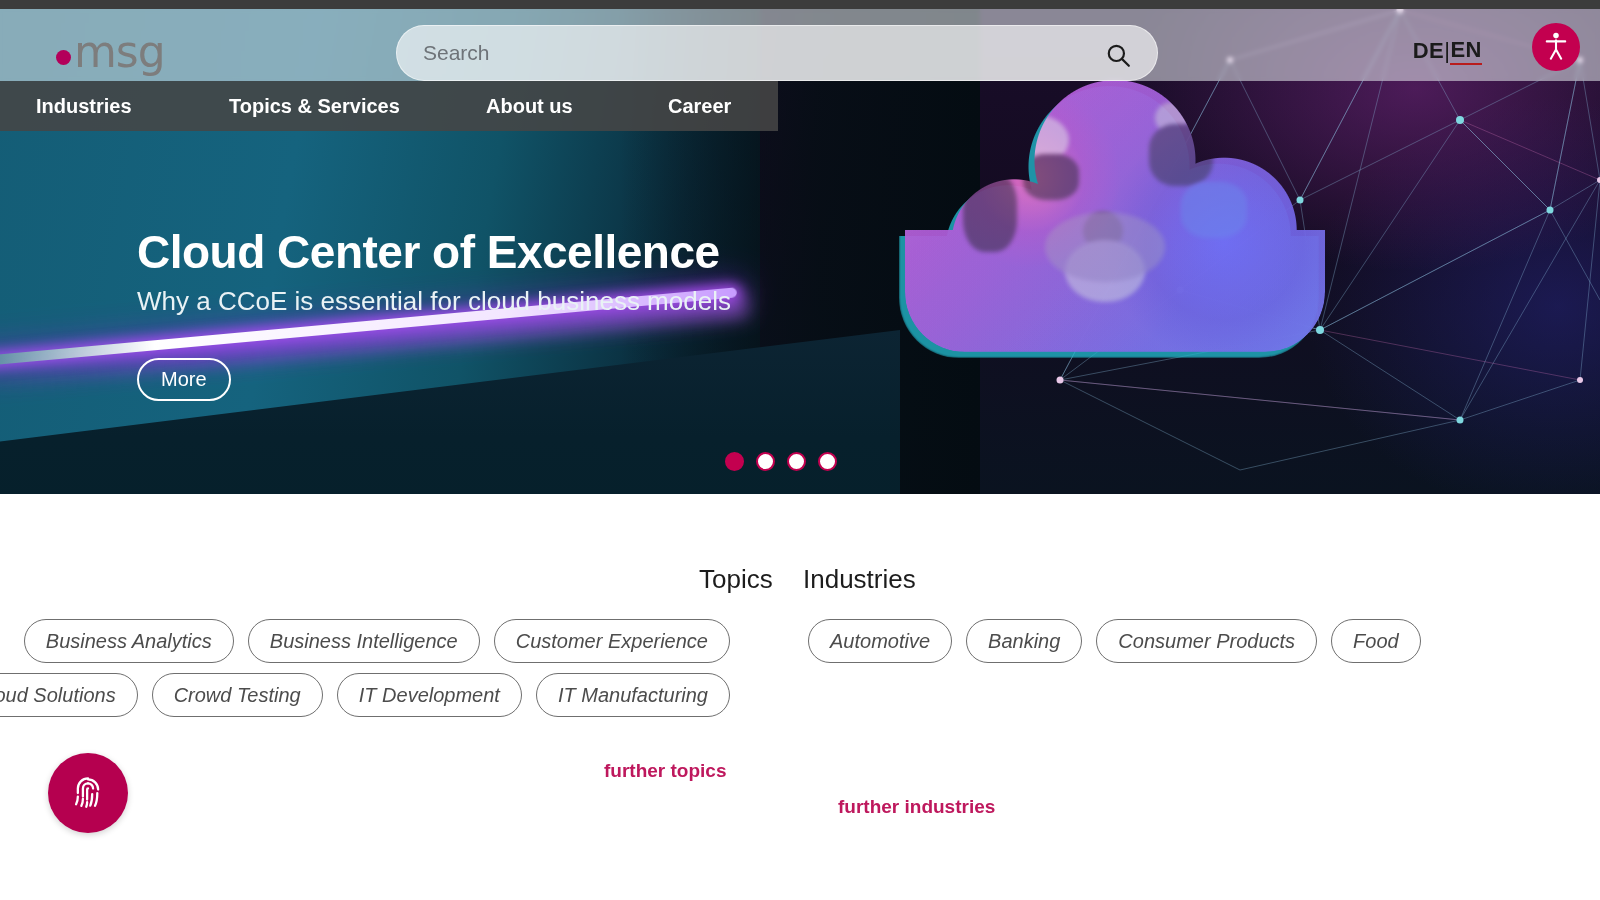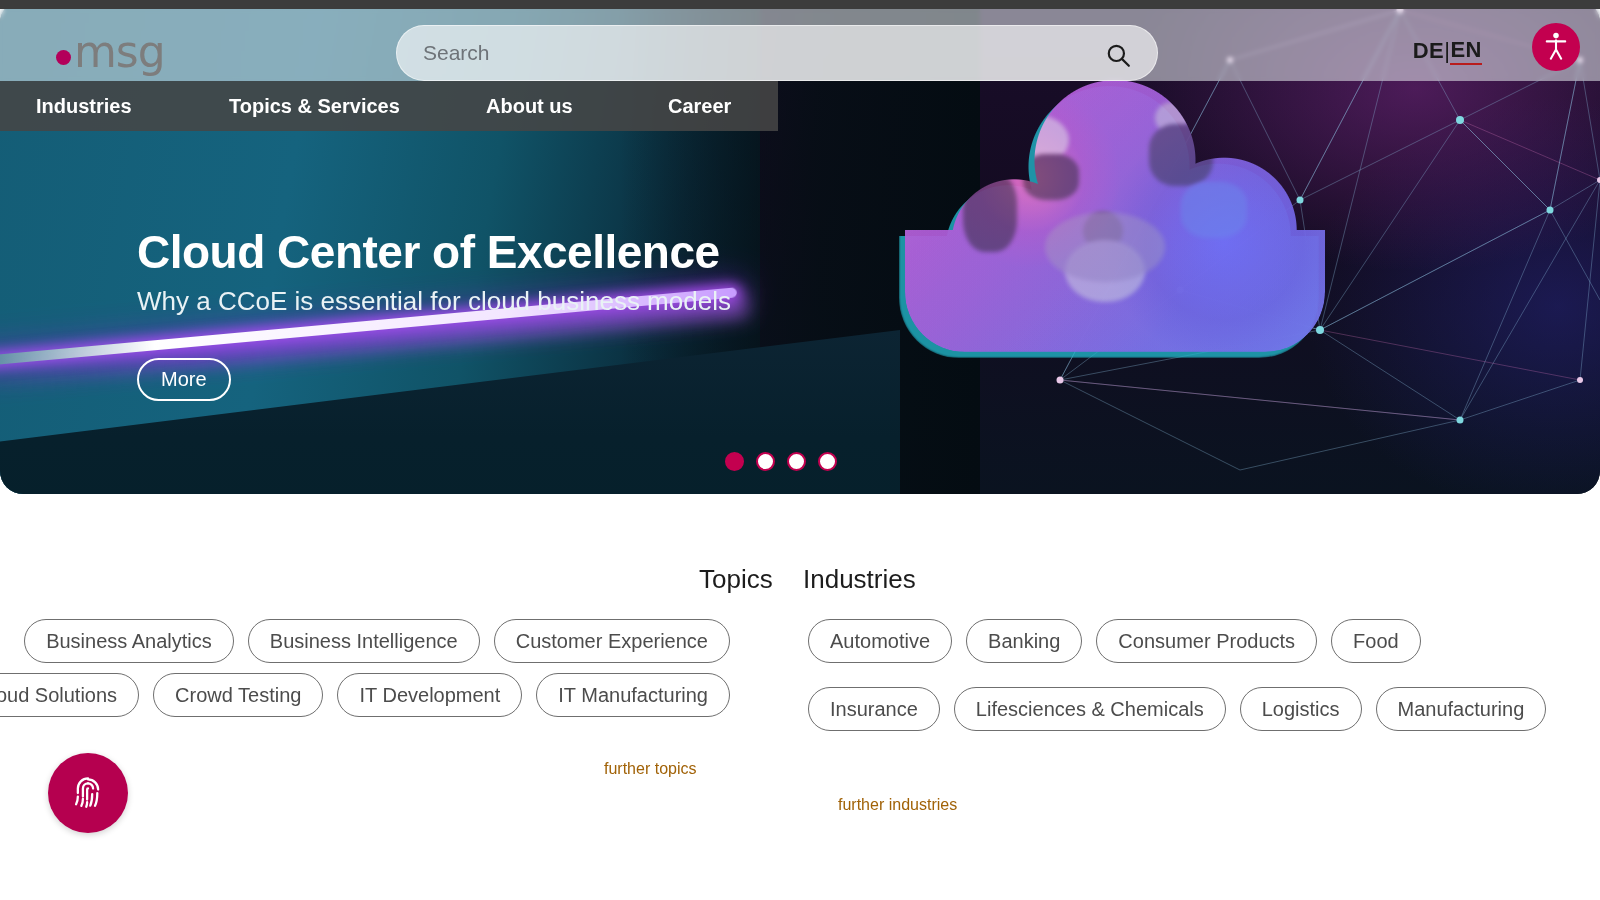--- a/index.html
+++ b/index.html
@@ -10,21 +10,20 @@
     overflow: hidden;
   }
   .page { position: relative; width: 1600px; height: 900px; }
 
   
   .hero {
     position: absolute; left: 0; top: 0;
     width: 1600px; height: 494px;
     overflow: hidden;
     background: #07141c;
-    border-radius: 23px;
   }
   
   .hero-wall {
     position: absolute; left: 0; top: 0; width: 760px; height: 494px;
     background:
       linear-gradient(100deg, #145d76 0%, #15637e 38%, #105367 62%, #0a2c3c 85%, #061722 100%);
   }
   .hero-wall-shadow {
     position: absolute; left: 620px; top: 0; width: 360px; height: 494px;
     background: linear-gradient(90deg, rgba(6,20,28,0) 0%, rgba(5,14,20,0.85) 55%, rgba(4,12,18,1) 100%);
@@ -221,34 +220,34 @@
   }
   .headings { position: absolute; top: 70px; left: 0; width: 1600px; height: 34px; text-align: center; }
   .col-heading {
     position: absolute; font-size: 26px; color: #1c1c1c; font-weight: 400;
     font-family: "Liberation Sans", sans-serif;
   }
   .col-heading.topics { left: 699px; }
   .col-heading.industries { left: 803px; }
 
   .tagcols { position: absolute; top: 125px; left: 0; width: 1600px; }
-  .col { position: absolute; display: flex; flex-direction: column; gap: 10px; }
+  .col { position: absolute; display: flex; flex-direction: column; gap: 10px; font-style: italic; }
   .col.topics { left: 0; width: 760px; align-items: flex-end; padding-right: 30px; }
   .col.industries { left: 790px; width: 810px; align-items: flex-start; padding-left: 18px; gap: 24px; }
   .tagrow { display: flex; gap: 14px; }
   .tag {
     border: 1.5px solid #6f6f6f; border-radius: 22px;
     padding: 8px 21px; font-size: 20px; color: #4c4c4c;
     background: #ffffff; white-space: nowrap; cursor: pointer;
     font-family: "Liberation Sans", sans-serif; line-height: 26px;
   }
 
   .further { position: absolute; top: 266px; left: 0; width: 1600px; }
   .further-link {
-    position: absolute; font-size: 16px; font-weight: 400; color: #a16207;
+    position: absolute; font-size: 19px; font-weight: 700; color: #be185d;
     cursor: pointer; font-family: "Liberation Sans", sans-serif;
   }
   .further-link.topics { left: 604px; }
   .further-link.industries { left: 838px; margin-top: 36px; }
 
   
   .fab {
     position: absolute; left: 48px; top: 753px;
     width: 80px; height: 80px; border-radius: 50%;
     background: #b5004f; border: none; cursor: pointer;
@@ -412,26 +411,20 @@
         </div>
       </div>
 
       <div class="col industries">
         <div class="tagrow">
           <span class="tag">Automotive</span>
           <span class="tag">Banking</span>
           <span class="tag">Consumer Products</span>
           <span class="tag">Food</span>
         </div>
-        <div class="tagrow">
-          <span class="tag">Insurance</span>
-          <span class="tag">Lifesciences &amp; Chemicals</span>
-          <span class="tag">Logistics</span>
-          <span class="tag">Manufacturing</span>
-        </div>
       </div>
     </div>
 
     <div class="further">
       <span class="further-link topics">further topics</span>
       <span class="further-link industries">further industries</span>
     </div>
   </div>
 
   <button class="fab">

